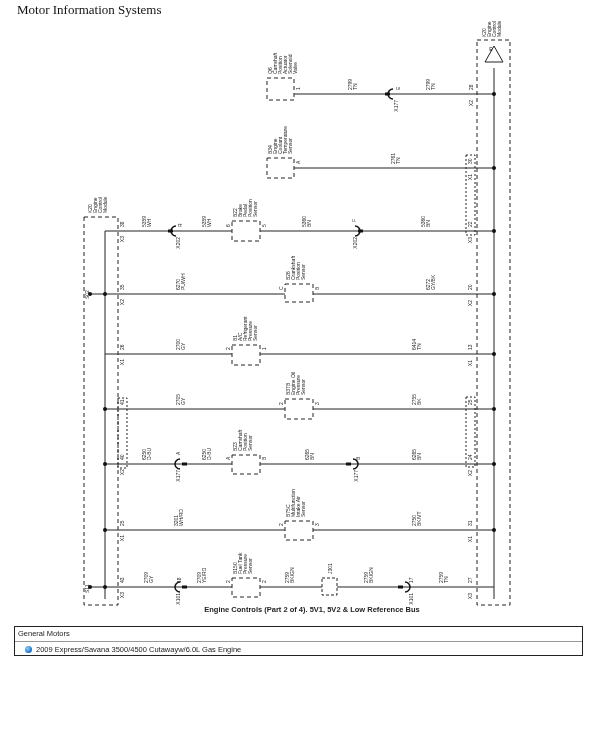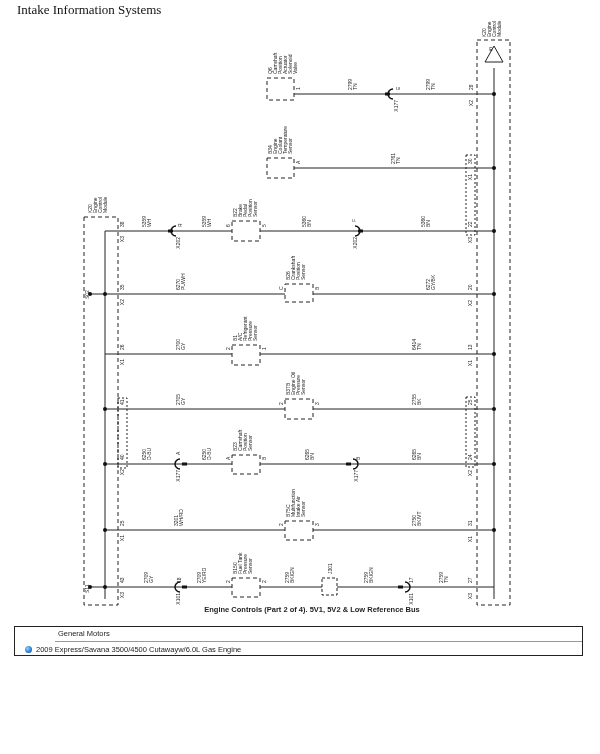--- a/index.html
+++ b/index.html
@@ -1,28 +1,28 @@
 <!DOCTYPE html>
 <html><head>
 <meta charset="utf-8">
 <style>
   html, body { margin:0; padding:0; background:#ffffff; }
   body { width:600px; height:754px; position:relative; overflow:hidden; font-family:"Liberation Sans", sans-serif; }
   .header-title { position:absolute; left:17px; top:2px; font-family:"Liberation Serif", serif; font-size:13px; color:#111; }
   svg#diagram { position:absolute; left:0; top:0; }
   svg text { font-family:"Liberation Sans", sans-serif; fill:#222; }
   .footer-box { position:absolute; left:14px; top:626px; width:569px; height:30px; border:1px solid #222; box-sizing:border-box; font-size:7.5px; color:#222; }
-  .footer-row1 { height:14px; line-height:14px; padding-left:3px; border-bottom:1px solid #999;margin-left:40px; }
+  .footer-row1 { height:14px; line-height:14px; padding-left:3px; border-bottom:1px solid #999; }
   .footer-row2 { height:15px; line-height:15px; padding-left:10px; display:flex; align-items:center; }
   .blue-dot { width:7px; height:7px; border-radius:50%; background:radial-gradient(circle at 35% 35%, #8fd0ff, #1a6fc4 70%); margin-right:4px; display:inline-block; }
 </style>
 </head>
 <body>
 
-<div class="header-title">Intake Information Systems</div>
+<div class="header-title">Motor Information Systems</div>
 
 <svg id="diagram" width="600" height="625" viewBox="0 0 600 625" xmlns="http://www.w3.org/2000/svg">
   <g stroke="#222" fill="none" stroke-width="1">
 
     <rect x="84" y="217" width="34" height="388" stroke-dasharray="4,3"></rect>
 
     <rect x="477" y="40" width="33" height="565" stroke-dasharray="4,3"></rect>
 
     <line x1="494" y1="68" x2="494" y2="599"></line>
 

